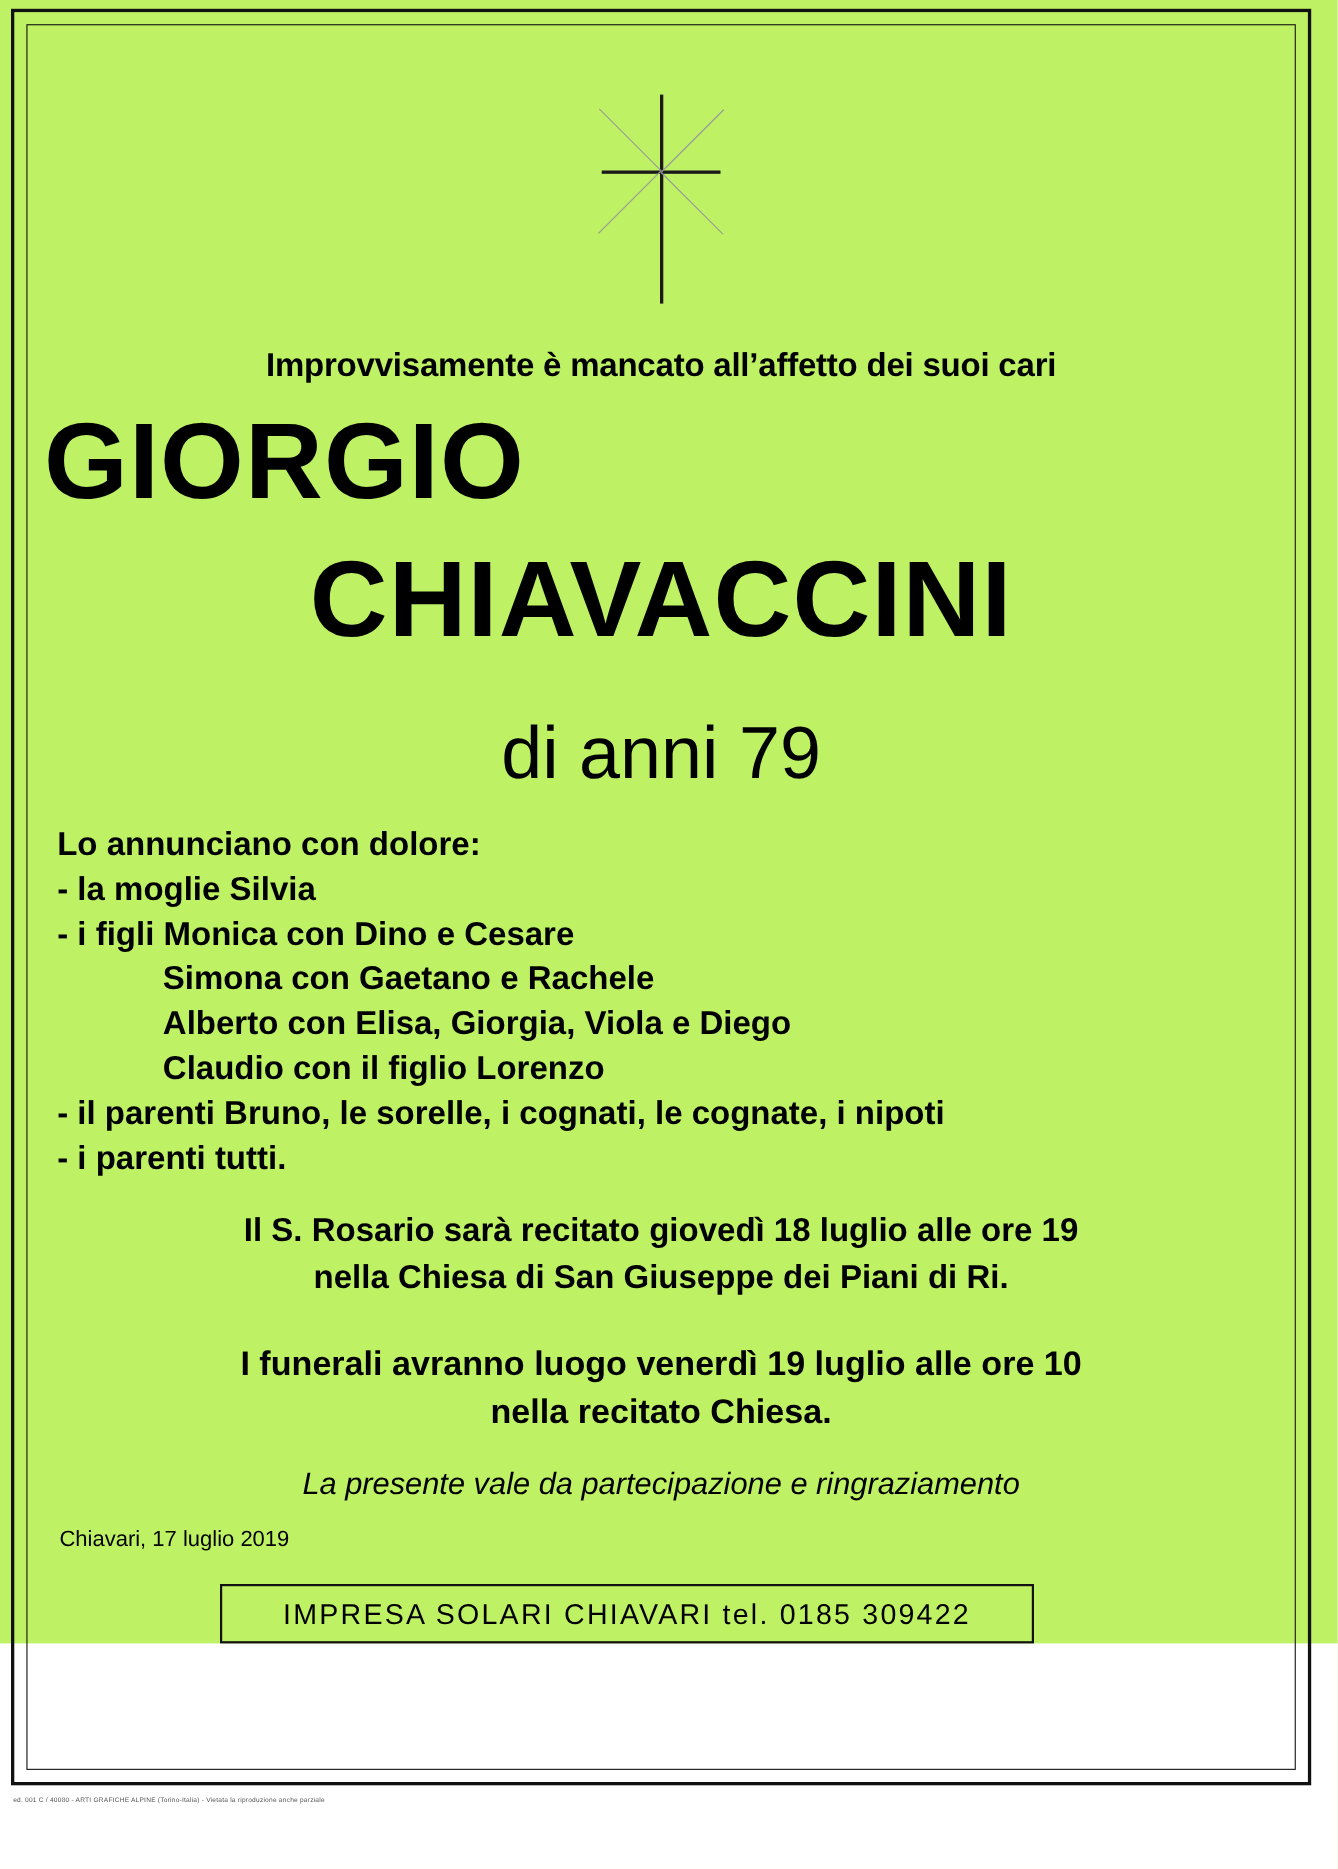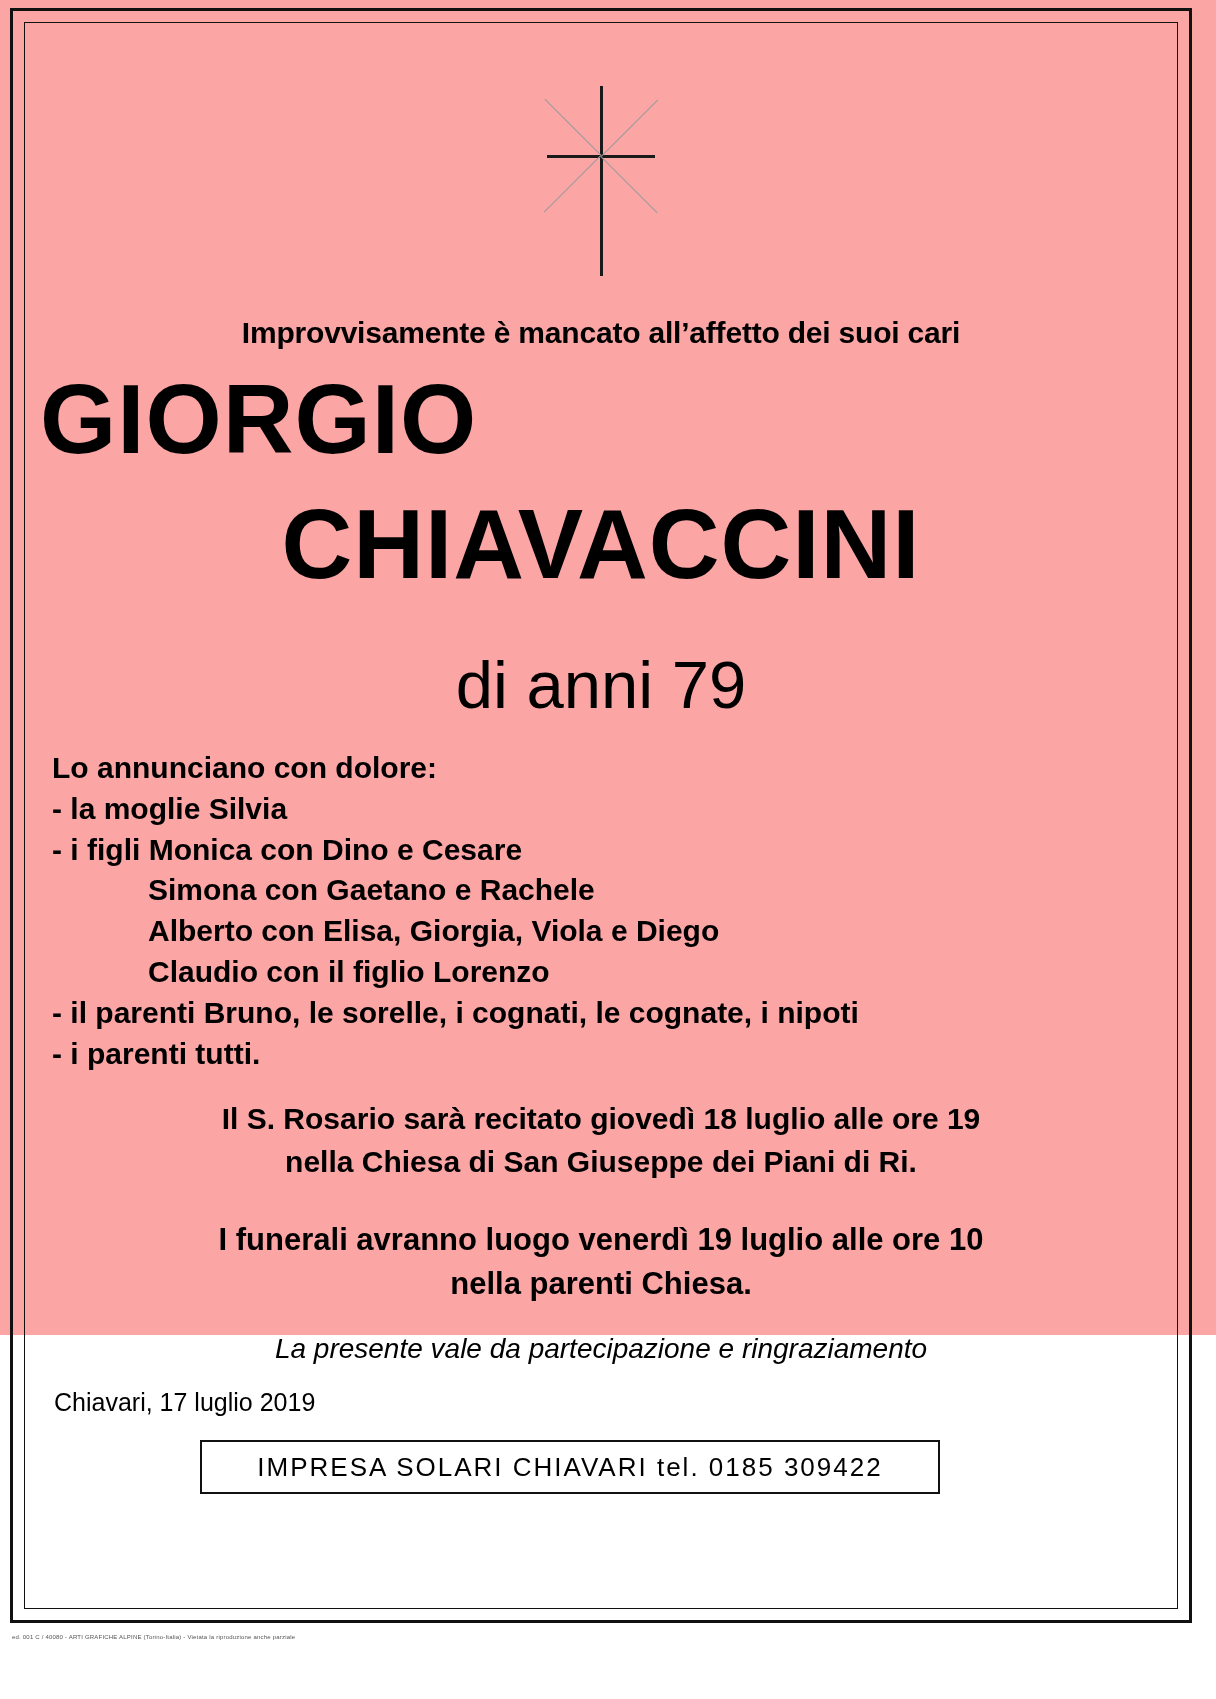--- a/index.html
+++ b/index.html
@@ -13,22 +13,22 @@
     font-family: "Liberation Sans", sans-serif;
     color: #000000;
     position: relative;
     overflow: hidden;
   }
 
   .page {
     position: absolute;
     left: 0; top: 0;
     width: 1216px;
-    height: 1335px;
-    background: #fca5a5;
+    height: 1494px;
+    background: #bef264;
   }
 
   
   .frame-outer {
     position: absolute;
     left: 10px;
     top: 8px;
     width: 1182px;
     height: 1615px;
     border: 3px solid #111111;
@@ -178,21 +178,21 @@
     text-align: center;
     font-size: 28px;
     font-weight: normal;
     font-style: italic;
   }
 
   .place-date {
     position: absolute;
     top: 1350px;
     left: 14px;
-    font-size: 25px;
+    font-size: 20px;
     font-weight: normal;
   }
 
   .agency-box {
     position: absolute;
     top: 1402px;
     left: 160px;
     width: 740px;
     height: 54px;
     border: 2px solid #111111;
@@ -249,21 +249,21 @@
       <div class="m-line">- i parenti tutti.</div>
     </div>
 
     <div class="rosary">
       <div>Il S. Rosario sarà recitato giovedì 18 luglio alle ore 19</div>
       <div>nella Chiesa di San Giuseppe dei Piani di Ri.</div>
     </div>
 
     <div class="funeral">
       <div>I funerali avranno luogo venerdì 19 luglio alle ore 10</div>
-      <div>nella parenti Chiesa.</div>
+      <div>nella recitato Chiesa.</div>
     </div>
 
     <div class="note">La presente vale da partecipazione e ringraziamento</div>
 
     <div class="place-date">Chiavari, 17 luglio 2019</div>
 
     <div class="agency-box">IMPRESA SOLARI CHIAVARI  tel. 0185 309422</div>
 
   </div>
 

